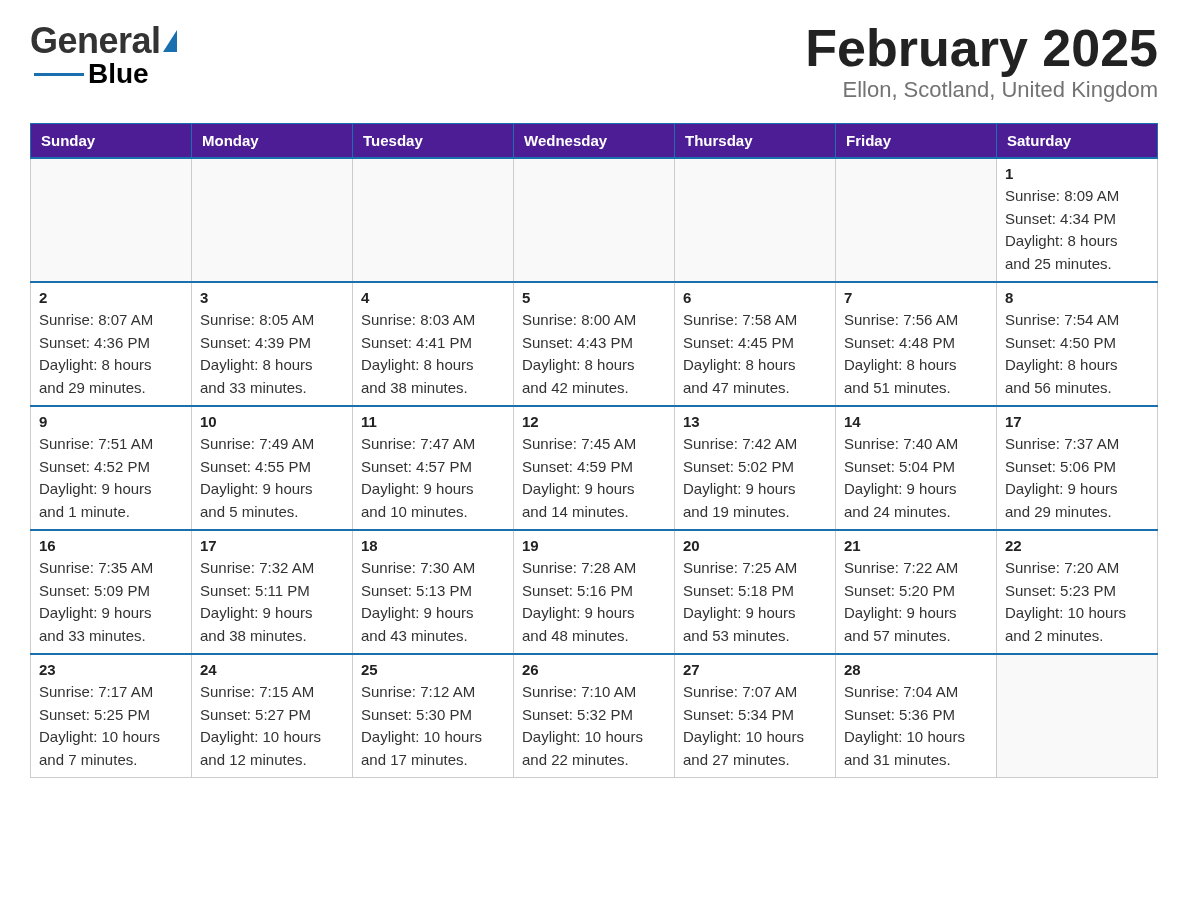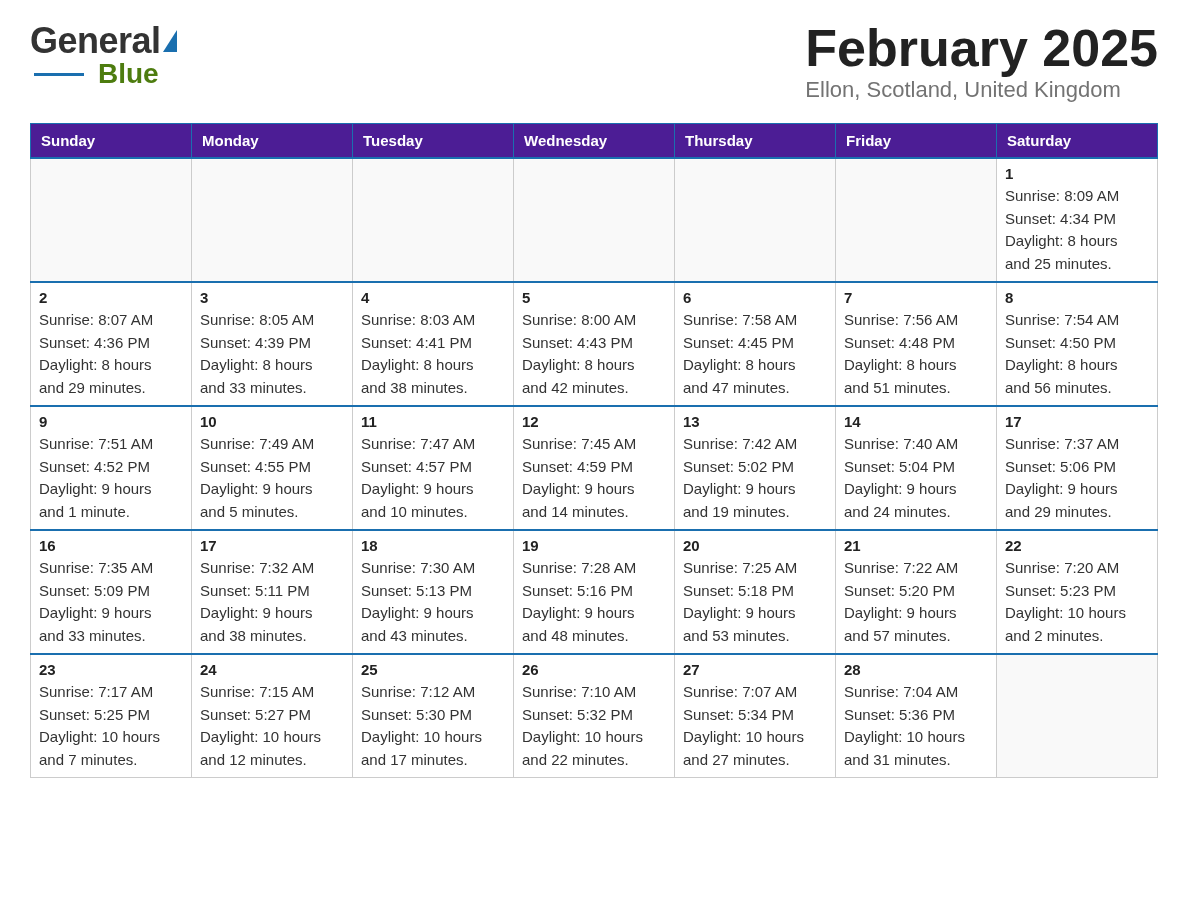--- a/index.html
+++ b/index.html
@@ -35,25 +35,25 @@
       width: 0;
       height: 0;
       border-left: 14px solid transparent;
       border-bottom: 22px solid #1a6faf;
       margin-left: 2px;
       margin-bottom: 0px;
     }
     .logo-blue {
       font-size: 28px;
       font-weight: bold;
-      color: #4d7c0f;
-      margin-left: 14px;
+      color: #000000;
+      margin-left: 4px;
     }
     .title-block {
-      text-align: left;
+      text-align: right;
     }
     .month-title {
       font-size: 52px;
       font-weight: bold;
       color: #222;
       line-height: 1.1;
     }
     .location {
       font-size: 22px;
       color: #737373;

